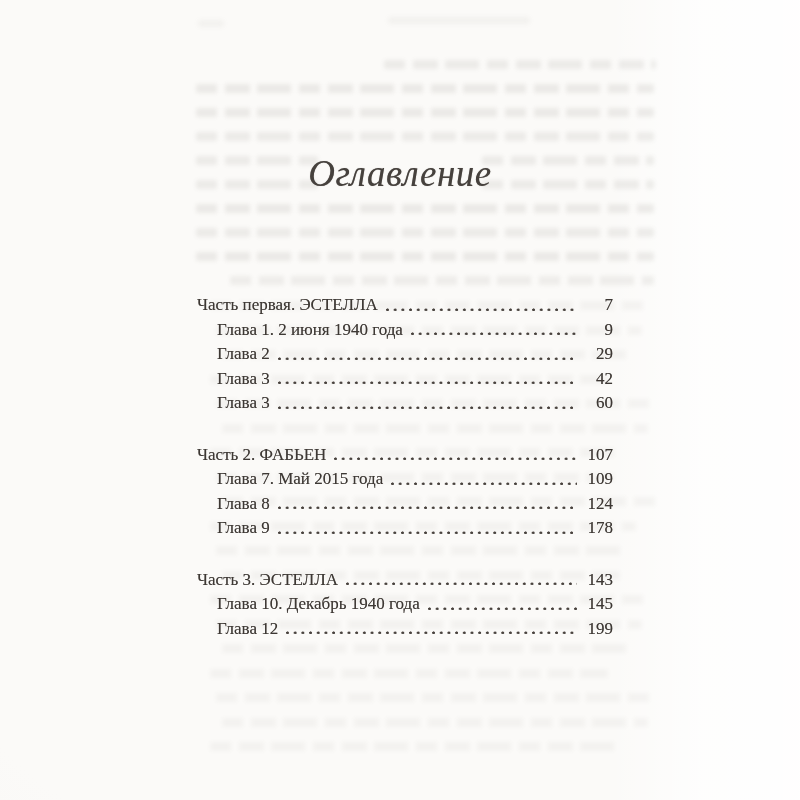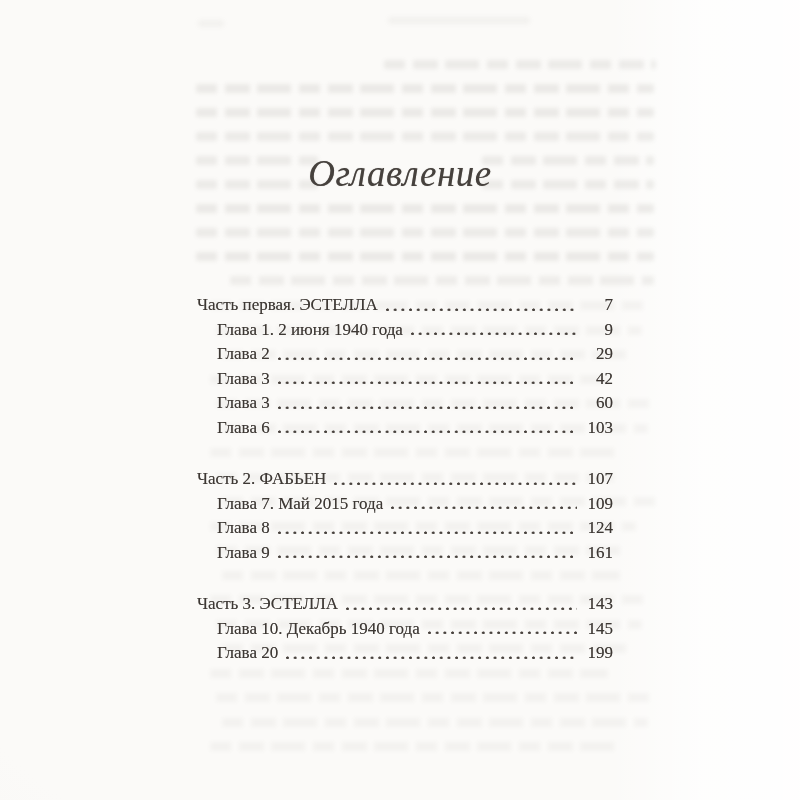--- a/index.html
+++ b/index.html
@@ -112,61 +112,56 @@
           <div class="row chapter">
     <span class="label">Глава 3</span>
     <span class="dots"></span>
     <span class="pagenum">42</span>
   </div>
           <div class="row chapter">
     <span class="label">Глава 3</span>
     <span class="dots"></span>
     <span class="pagenum">60</span>
   </div>
-          <div class="row chapter">
-    <span class="label">Глава 6</span>
-    <span class="dots"></span>
-    <span class="pagenum">103</span>
-  </div>
         </div>
         <div class="toc-section">
           <div class="row part">
     <span class="label">Часть 2. ФАБЬЕН</span>
     <span class="dots"></span>
     <span class="pagenum">107</span>
   </div>
           <div class="row chapter">
     <span class="label">Глава 7. Май 2015 года</span>
     <span class="dots"></span>
     <span class="pagenum">109</span>
   </div>
           <div class="row chapter">
     <span class="label">Глава 8</span>
     <span class="dots"></span>
     <span class="pagenum">124</span>
   </div>
           <div class="row chapter">
     <span class="label">Глава 9</span>
     <span class="dots"></span>
-    <span class="pagenum">161</span>
+    <span class="pagenum">178</span>
   </div>
         </div>
         <div class="toc-section">
           <div class="row part">
     <span class="label">Часть 3. ЭСТЕЛЛА</span>
     <span class="dots"></span>
     <span class="pagenum">143</span>
   </div>
           <div class="row chapter">
     <span class="label">Глава 10. Декабрь 1940 года</span>
     <span class="dots"></span>
     <span class="pagenum">145</span>
   </div>
           <div class="row chapter">
-    <span class="label">Глава 20</span>
+    <span class="label">Глава 12</span>
     <span class="dots"></span>
     <span class="pagenum">199</span>
   </div>
         </div>
       </div>
   </div>
 
 </div>
 
 </body></html>

